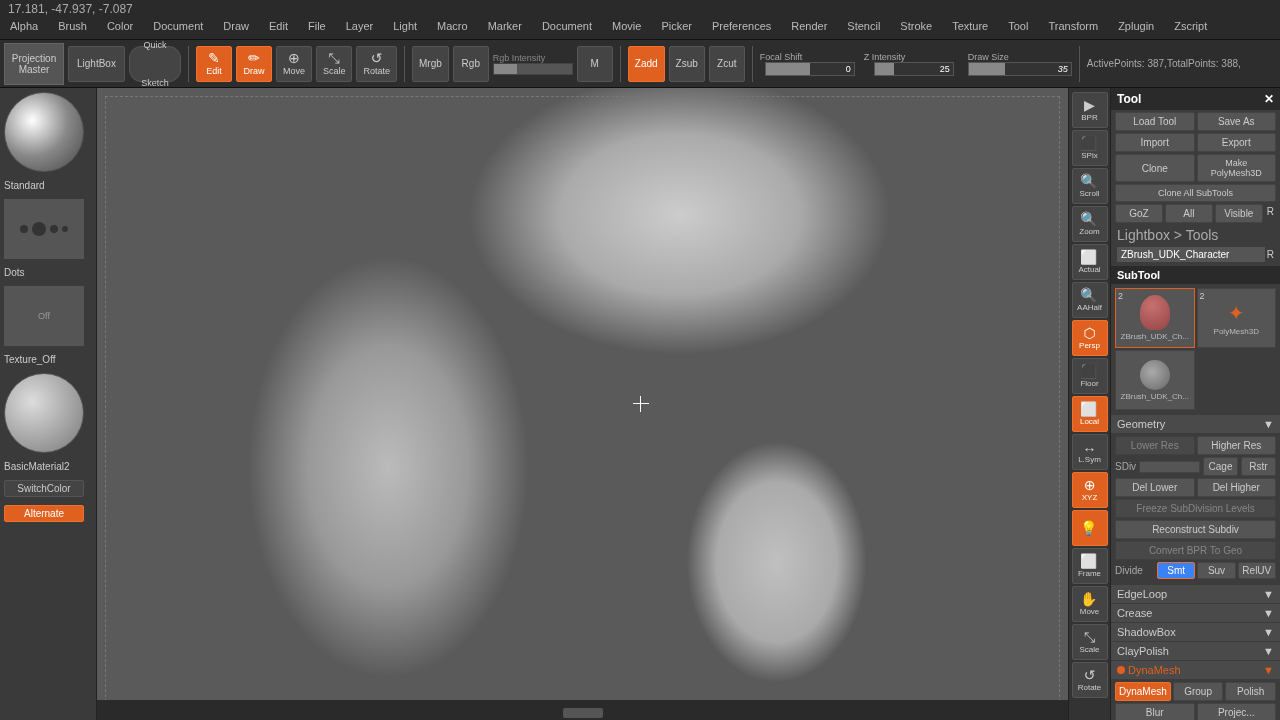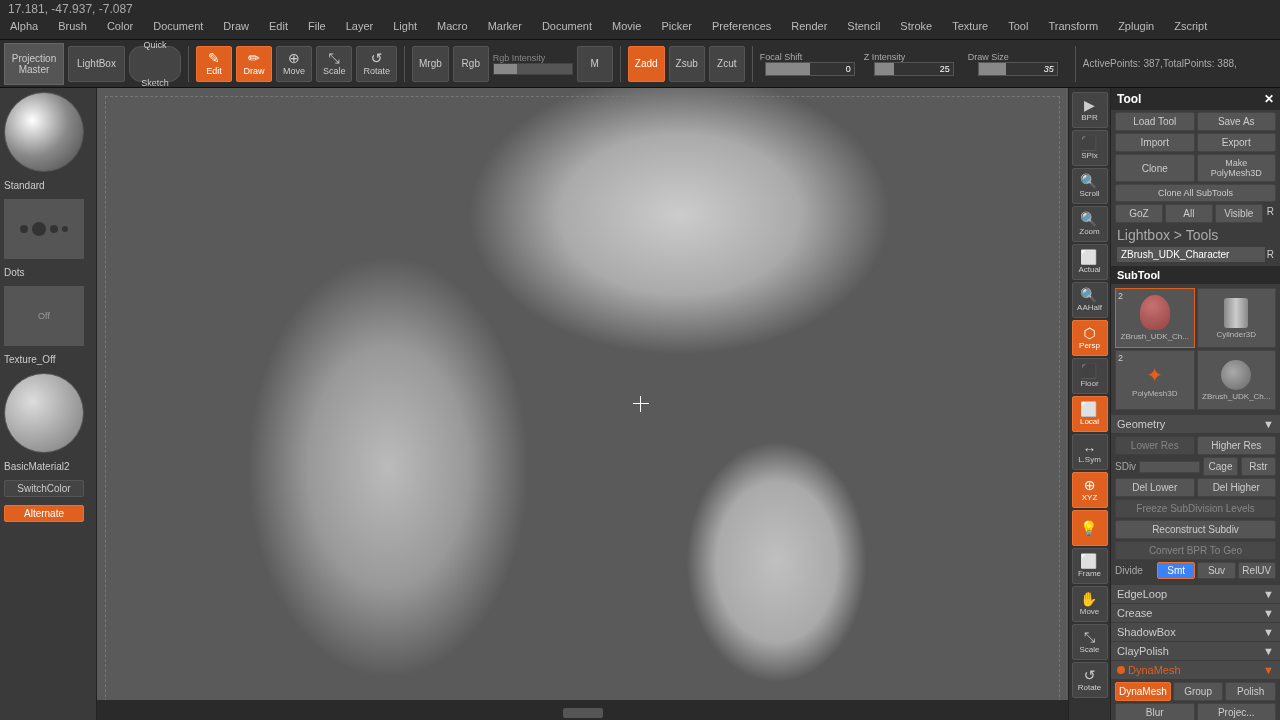--- a/index.html
+++ b/index.html
@@ -779,21 +779,21 @@
   <div class="toolbar-slider-box">
     <span class="toolbar-slider-label">Z Intensity</span>
     <div class="toolbar-slider" style="width:80px;">
       <div class="toolbar-slider-fill" style="width:25%;"></div>
       <span class="toolbar-slider-text">25</span>
     </div>
   </div>
 
   <div class="toolbar-slider-box">
     <span class="toolbar-slider-label">Draw Size</span>
-    <div class="toolbar-slider" style="width:80px;font-style:italic;">
+    <div class="toolbar-slider" style="width:104px;font-style:italic;">
       <div class="toolbar-slider-fill" style="width:35%;"></div>
       <span class="toolbar-slider-text">35</span>
     </div>
   </div>
 
   <div class="divider"></div>
 
   <div style="display:flex;font-size:10px;color:#aaa;">
     <span>
       <span>ActivePoints:</span>
@@ -949,24 +949,20 @@
     <div class="tool-subtool-header">SubTool</div>
 
     <div class="tool-thumbnails">
 
       <div class="tool-thumb active">
         <span class="thumb-2-badge">2</span>
         <div class="thumb-figure"></div>
         <div class="thumb-label">ZBrush_UDK_Ch...</div>
       </div>
 
-      <div class="tool-thumb">
-        <div class="thumb-cylinder"></div>
-        <div class="thumb-label">Cylinder3D</div>
-      </div>
 
       <div class="tool-thumb">
         <span class="thumb-2-badge">2</span>
         <span class="thumb-star">✦</span>
         <div class="thumb-label">PolyMesh3D</div>
       </div>
 
       <div class="tool-thumb">
         <div class="thumb-brush"></div>
         <div class="thumb-label">ZBrush_UDK_Ch...</div>

